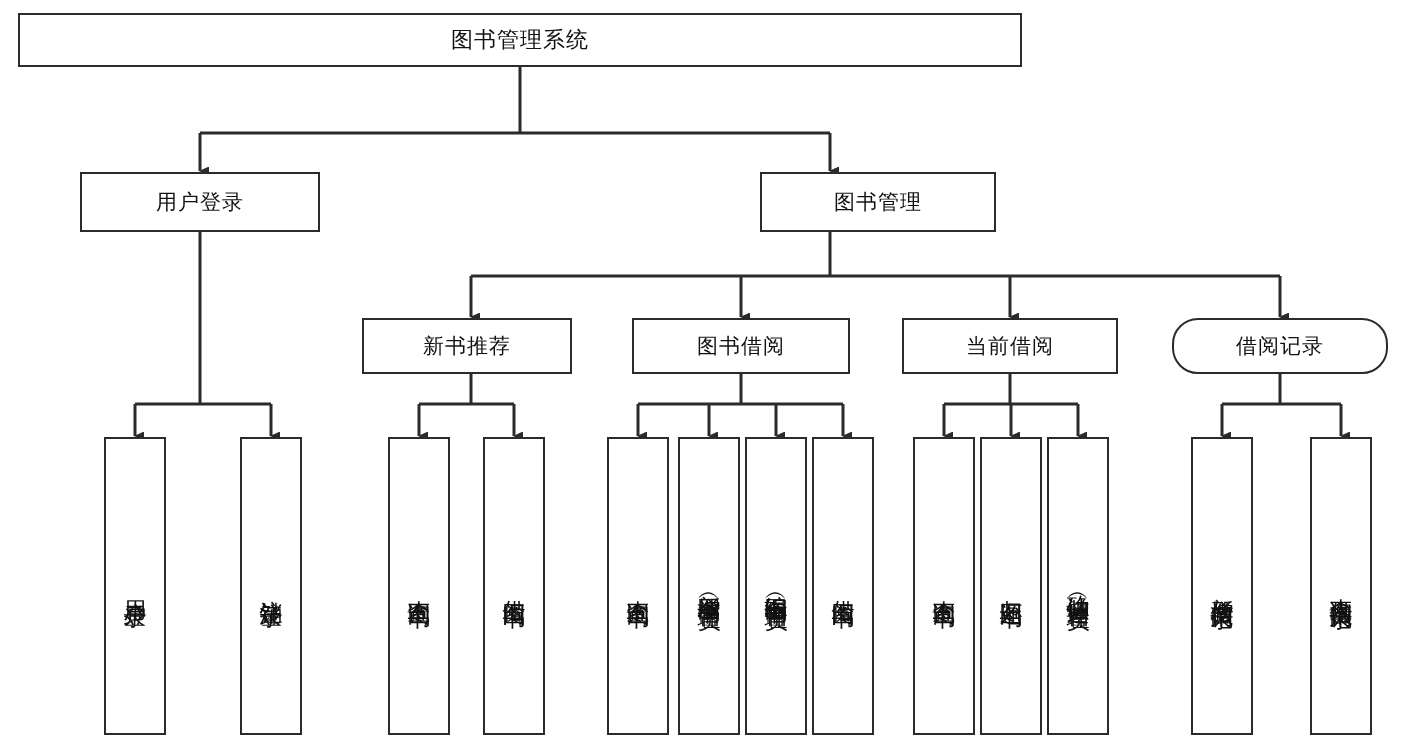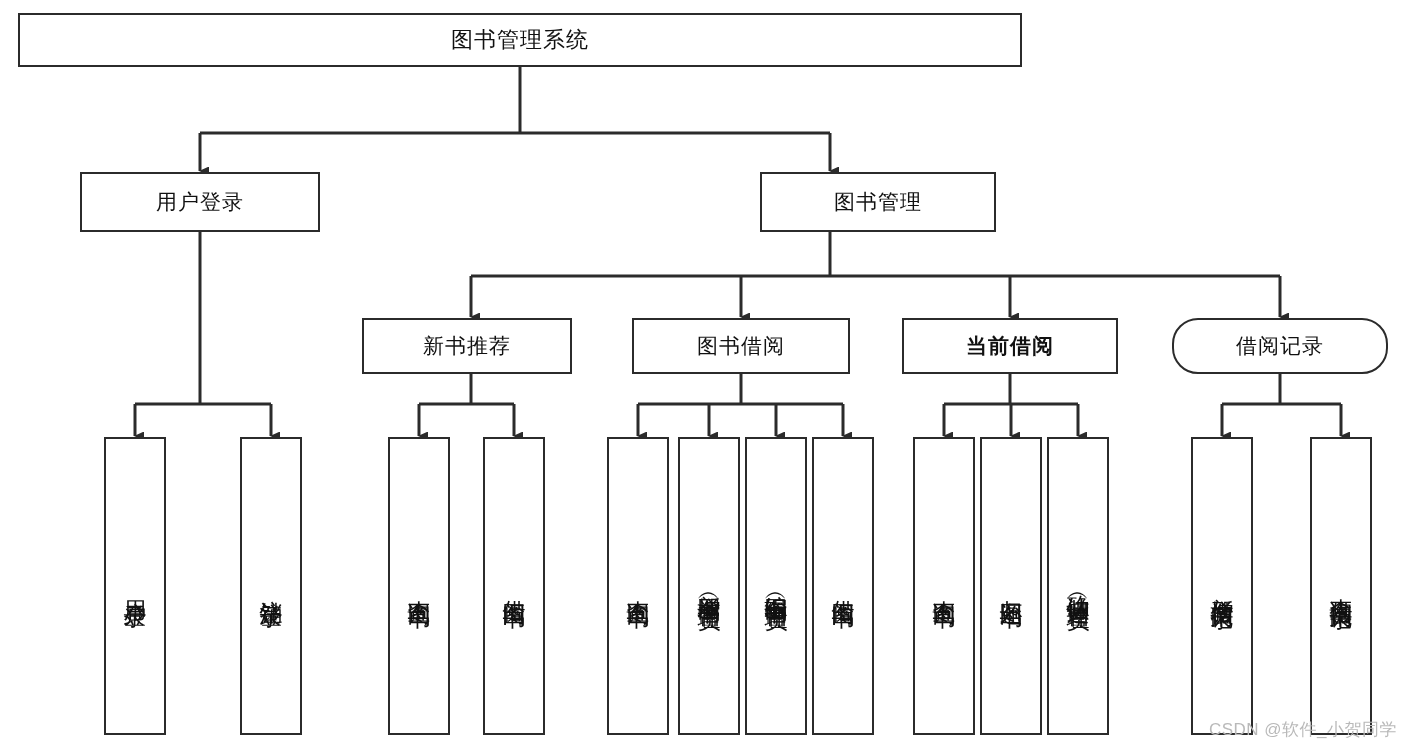--- a/index.html
+++ b/index.html
@@ -109,31 +109,30 @@
         <line x1="1341" y1="404" x2="1341" y2="436" stroke="#2b2b2b" stroke-width="3" stroke-linecap="butt" marker-end="url(#arrowhead)"></line>
       </g>
   </svg>
 
   <div id="nodes-layer">
       <div class="node horiz root" style="left: 18px; top: 13px; width: 1004px; height: 54px;">图书管理系统</div>
       <div class="node horiz" style="left: 80px; top: 172px; width: 240px; height: 60px;">用户登录</div>
       <div class="node horiz" style="left: 712px; top: 172px; width: 236px; height: 60px; margin-left: 48px;">图书管理</div>
       <div class="node horiz" style="left: 362px; top: 318px; width: 210px; height: 56px;">新书推荐</div>
       <div class="node horiz" style="left: 632px; top: 318px; width: 218px; height: 56px; font-family: Liberation Serif, serif;">图书借阅</div>
-      <div class="node horiz" style="left: 902px; top: 318px; width: 216px; height: 56px; font-weight: bold;">当前借阅</div>
+      <div class="node horiz" style="left: 902px; top: 318px; width: 216px; height: 56px;">当前借阅</div>
       <div class="node horiz" style="left: 1172px; top: 318px; width: 216px; height: 56px; border-radius: 26px;">借阅记录</div>
       <div class="node vert" style="left: 104px; top: 437px; width: 62px; height: 298px;">用户登录</div>
       <div class="node vert" style="left: 240px; top: 437px; width: 62px; height: 298px;">注销登录</div>
       <div class="node vert" style="left: 388px; top: 437px; width: 62px; height: 298px;">查询图书</div>
       <div class="node vert" style="left: 483px; top: 437px; width: 62px; height: 298px;">借阅图书</div>
       <div class="node vert" style="left: 607px; top: 437px; width: 62px; height: 298px;">查询图书</div>
       <div class="node vert" style="left: 678px; top: 437px; width: 62px; height: 298px;">新增图书（管理员）</div>
       <div class="node vert" style="left: 745px; top: 437px; width: 62px; height: 298px;">编辑图书（管理员）</div>
       <div class="node vert" style="left: 812px; top: 437px; width: 62px; height: 298px;">借阅图书</div>
       <div class="node vert" style="left: 913px; top: 437px; width: 62px; height: 298px;">查询图书</div>
       <div class="node vert" style="left: 980px; top: 437px; width: 62px; height: 298px;">归还图书</div>
       <div class="node vert" style="left: 1047px; top: 437px; width: 62px; height: 298px;">确认归还（管理员）</div>
       <div class="node vert" style="left: 1191px; top: 437px; width: 62px; height: 298px;">新增借阅记录</div>
       <div class="node vert" style="left: 1310px; top: 437px; width: 62px; height: 298px;">查询借阅记录</div>
     </div>
 
-  <div class="watermark">CSDN @软件_小贺同学</div>
 </div>
 
 </body></html>

